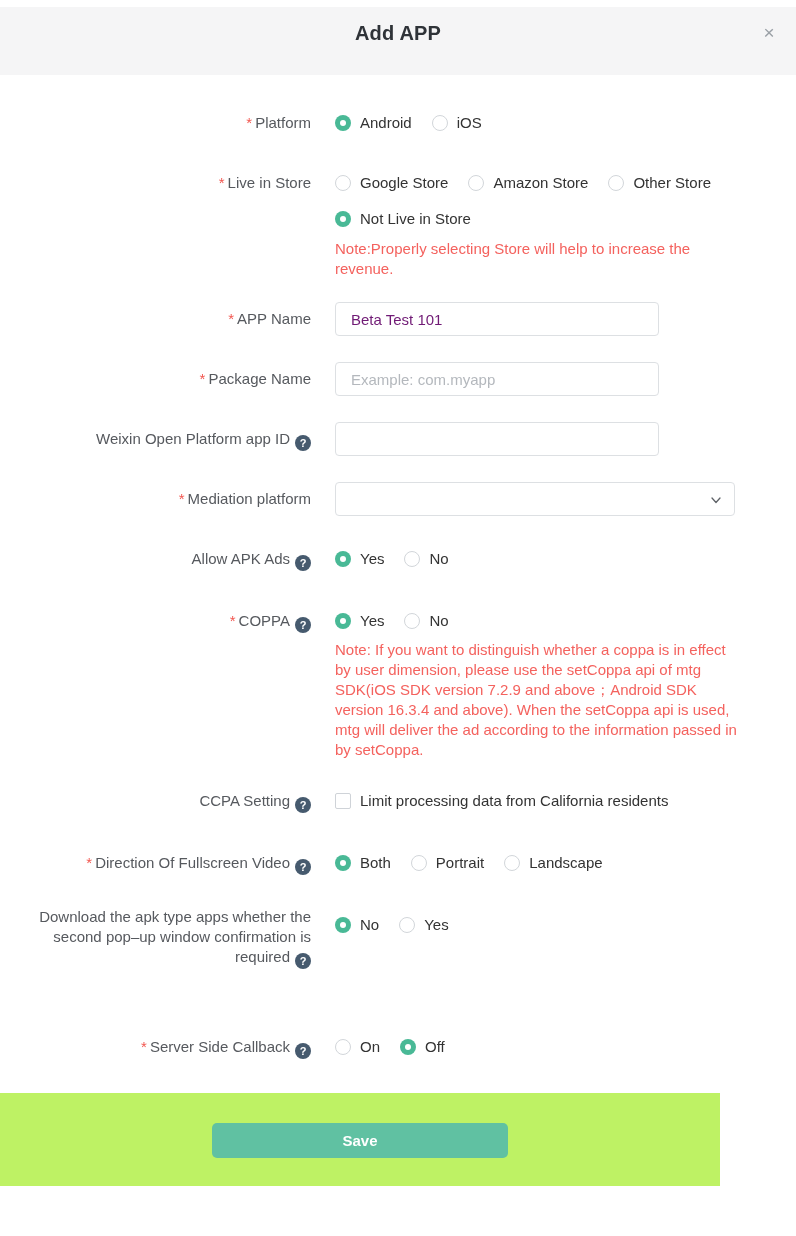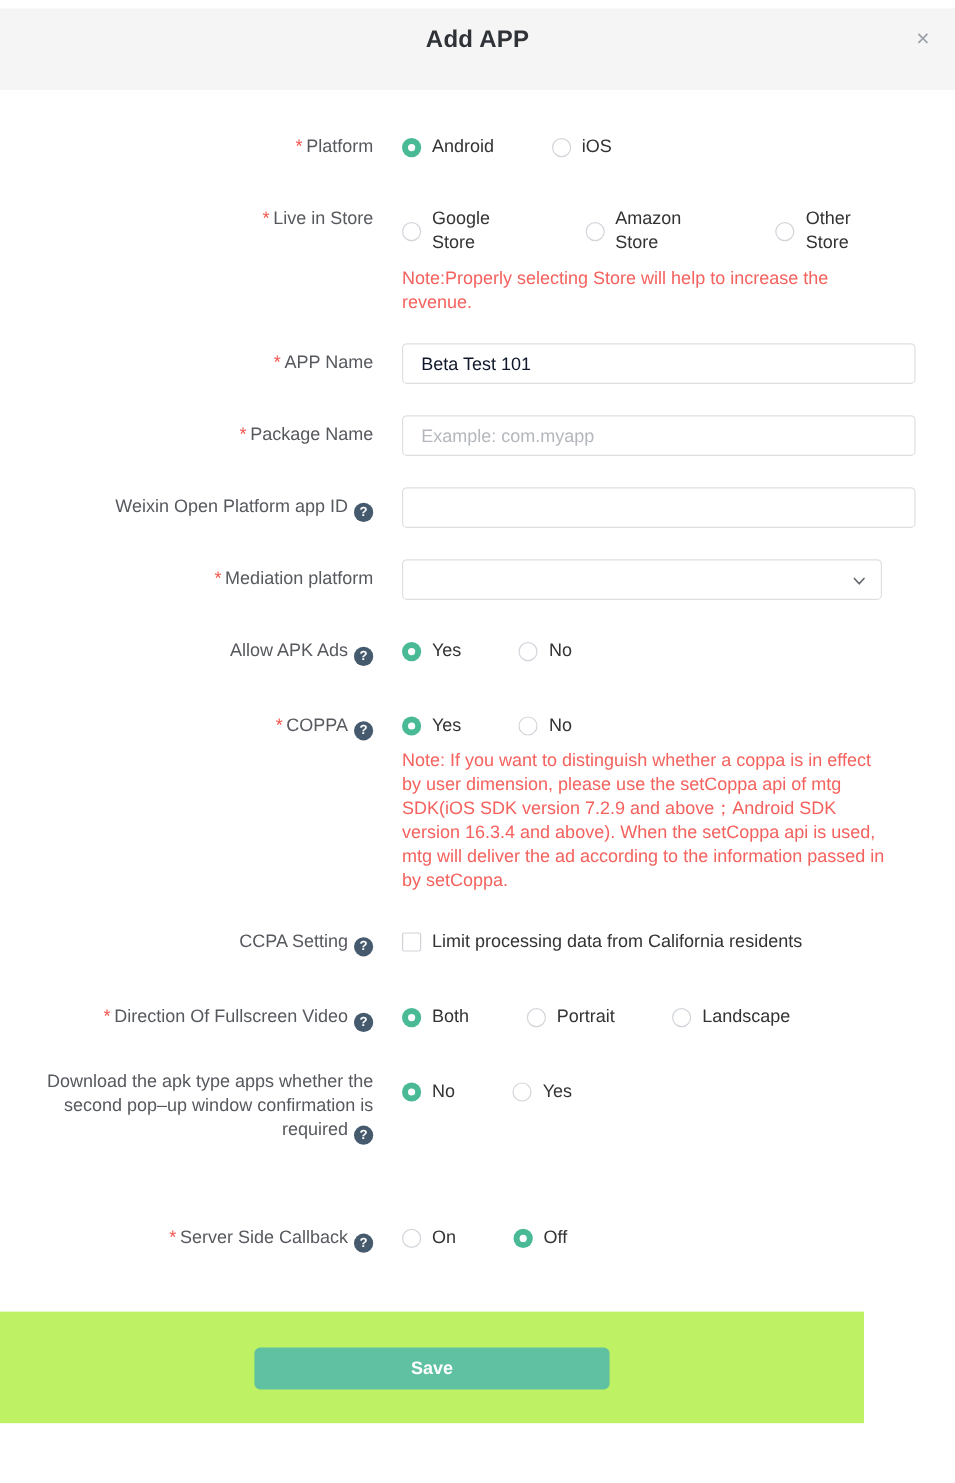--- a/index.html
+++ b/index.html
@@ -35,21 +35,21 @@
   .mb40{margin-bottom:40px;} .mb33{margin-bottom:33px;} .mb23{margin-bottom:23px;}
   .mb31{margin-bottom:31px;} .mb32{margin-bottom:32px;} .mb68{margin-bottom:68px;}
   .label{
     flex:0 0 311px;text-align:right;font-size:15px;color:#56595e;
     line-height:20px;
     padding-left:34px;
   }
   .label-pad{padding-top:7px;}
   .req{color:#f2564f;margin-right:3px;}
   .control{margin-left:24px;width:406px;}
-  .radio-group{display:flex;align-items:center;gap:28px;}
+  .radio-group{display:flex;align-items:center;}
   .opt{display:inline-flex;align-items:center;margin-right:20px;cursor:pointer;}
   .opt:last-child{margin-right:0;}
   .radio{
     width:16px;height:16px;border-radius:50%;
     border:1px solid #d2d6da;background:#fff;position:relative;flex:0 0 16px;
   }
   .radio.checked{border:none;background:var(--accent);}
   .radio.checked::after{
     content:"";position:absolute;left:5px;top:5px;width:6px;height:6px;
     border-radius:50%;background:#fff;
@@ -59,22 +59,22 @@
     width:16px;height:16px;border:1px solid #cfd3d8;border-radius:2px;
     background:#fff;flex:0 0 16px;
   }
   .help{
     display:inline-flex;align-items:center;justify-content:center;
     width:16px;height:16px;border-radius:50%;background:var(--help-bg);
     color:#fff;font-size:11px;font-weight:bold;margin-left:5px;
     vertical-align:-3px;cursor:pointer;
   }
   .text-input{
-    width:428px;height:34px;border:1px solid #dde0e3;border-radius:4px;
-    padding:0 15px;font-size:15px;color:#0f172a;outline:none;
+    width:324px;height:34px;border:1px solid #dde0e3;border-radius:4px;
+    padding:0 15px;font-size:15px;color:#701a75;outline:none;
     font-family:"Liberation Sans","DejaVu Sans",sans-serif;background:#fff;
   }
   .text-input::placeholder{color:#b4b8bd;opacity:1;}
   .select{
     position:relative;width:400px;height:34px;border:1px solid #dde0e3;
     border-radius:4px;background:#fff;cursor:pointer;
   }
   .select-value{display:block;line-height:32px;padding:0 30px 0 15px;font-size:15px;color:#333;}
   .chevron{position:absolute;right:12px;top:11px;}
   .note{
@@ -131,20 +131,26 @@
           </label>
           <label class="opt">
             <span class="radio"></span>
             <span class="opt-label">Amazon Store</span>
           </label>
           <label class="opt">
             <span class="radio"></span>
             <span class="opt-label">Other Store</span>
           </label>
         </div>
+        <div class="radio-group sub-option">
+          <label class="opt">
+            <span class="radio checked"></span>
+            <span class="opt-label">Not Live in Store</span>
+          </label>
+        </div>
         <div class="note">Note:Properly selecting Store will help to increase the revenue.</div>
       </div>
     </div>
 
     <div class="row">
       <div class="label label-pad"><span class="req">*</span><span>APP Name</span></div>
       <div class="control">
         <input class="text-input" value="Beta Test 101" style="">
       </div>
     </div>

